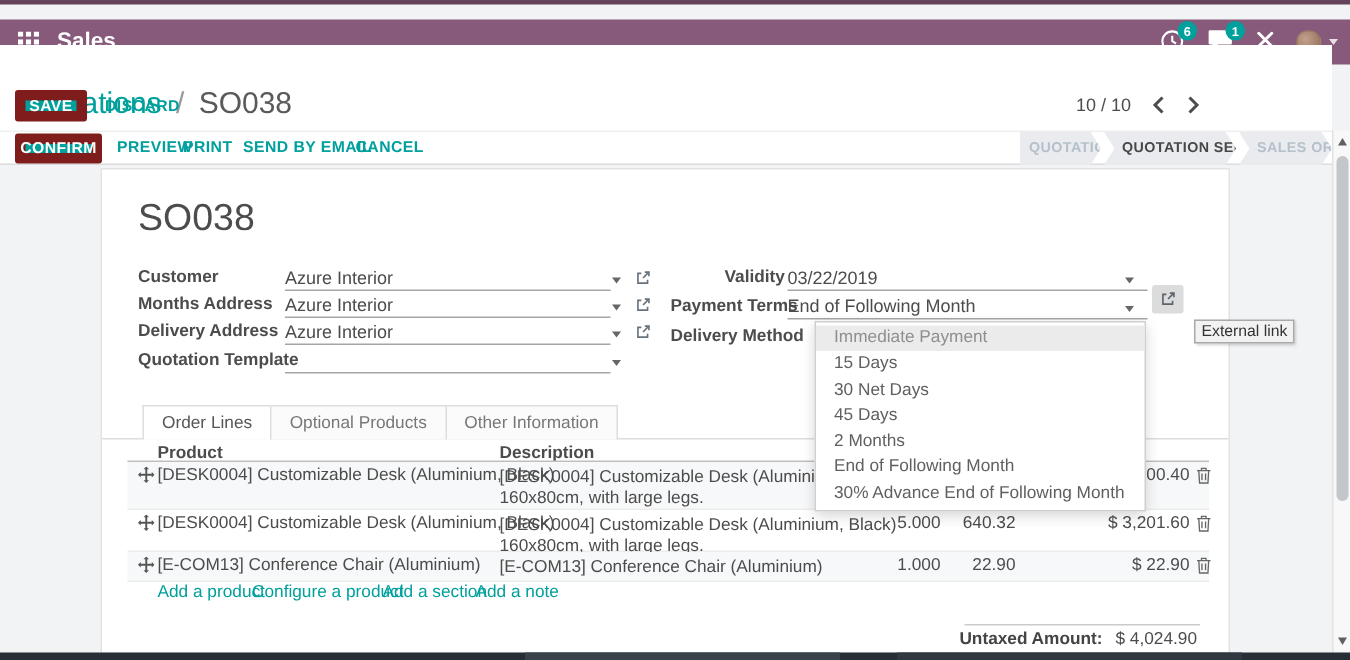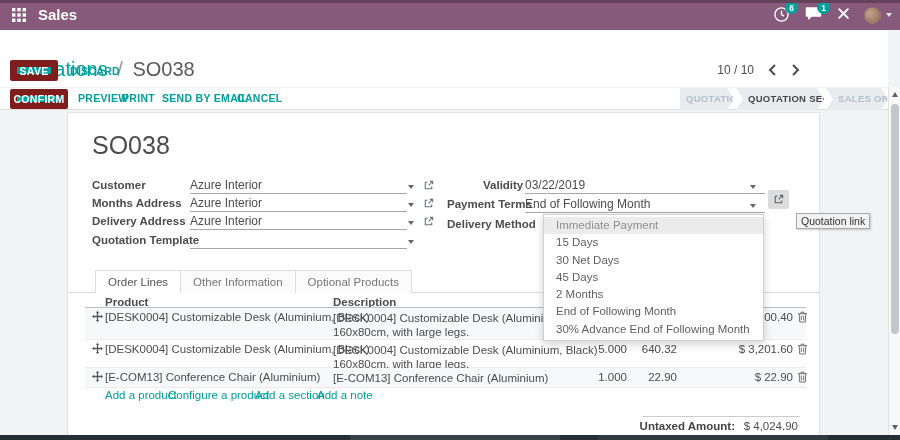--- a/index.html
+++ b/index.html
@@ -1,20 +1,20 @@
 <!DOCTYPE html>
 <html><head>
 <meta charset="utf-8">
 <style>
   * { box-sizing: border-box; margin: 0; padding: 0; }
   body { font-family: "Liberation Sans", sans-serif; background:#fff; }
   #screen { position:relative; width:900px; height:440px; overflow:hidden; background:#f2f3f5; font-size:12px; color:#4c4c4c; }
 
   
-  .topbar { position:absolute; left:0; top:0; width:900px; height:30px; background:#875a7b; display:flex; align-items:center; }
+  .topbar { position:absolute; left:0; top:13px; width:900px; height:30px; background:#875a7b; display:flex; align-items:center; }
   .topbar-edge { position:absolute; left:0; top:0; width:900px; height:3px; background:#644259; }
   .apps-btn { position:absolute; left:12px; top:8px; width:16px; height:16px; cursor:pointer; }
   .brand { position:absolute; left:38px; top:6px; color:#fff; font-size:15px; font-weight:bold; }
   .nav-menu { position:absolute; left:120px; top:0; height:30px; display:flex; align-items:center; gap:16px; }
   .nav-item { color:#f2eef1; font-size:12px; font-weight:500; cursor:pointer; white-space:nowrap; }
   .nav-right { position:absolute; right:8px; top:0; height:30px; display:flex; align-items:center; gap:14px; }
   .icon-badge-wrap { position:relative; width:18px; height:18px; }
   .badge { position:absolute; top:-5px; right:-7px; min-width:13px; height:13px; border-radius:7px; background:#00a09d; color:#fff; font-size:8.5px; font-weight:bold; display:flex; align-items:center; justify-content:center; padding:0 2px; }
   .avatar { width:17px; height:17px; border-radius:50%; background:radial-gradient(circle at 35% 35%, #c4a08a, #8a6a58); border:1px solid #74576030; }
   .caret-white { width:0; height:0; border-left:3.5px solid transparent; border-right:3.5px solid transparent; border-top:4px solid #e8e0e5; }
@@ -230,37 +230,37 @@
   <div class="ext-btn">
     <svg width="11" height="11" viewBox="0 0 12 12" fill="none" stroke="#5c646c" stroke-width="1.2">
         <path d="M5 2.5H2.5v7h7V7"></path>
         <path d="M7.5 1.5h3v3"></path>
         <path d="M10.4 1.6L6.2 5.8"></path>
       </svg>
   </div>
 
   <div class="flabel" style="left:447px; top:218px;">Delivery Method</div>
 
-  <div class="tooltip">Quotation link</div>
+  <div class="tooltip">External link</div>
 
   <div class="dropdown">
     <div class="dd-item highlight">Immediate Payment</div>
     <div class="dd-item">15 Days</div>
     <div class="dd-item">30 Net Days</div>
     <div class="dd-item">45 Days</div>
     <div class="dd-item">2 Months</div>
     <div class="dd-item">End of Following Month</div>
     <div class="dd-item">30% Advance End of Following Month</div>
   </div>
 
   <div class="notebook-line"></div>
   <div class="tabs">
     <div class="tab active">Order Lines</div>
+    <div class="tab inactive">Optional Products</div>
     <div class="tab inactive">Other Information</div>
-    <div class="tab inactive">Optional Products</div>
   </div>
 
   <div class="th" style="left:105px; top:296px;">Product</div>
   <div class="th" style="left:333px; top:296px;">Description</div>
   <div class="thead-border"></div>
 
   <div class="row stripe row-border" style="top:308px; height:32px;">
     <span class="handle"><svg width="11" height="11" viewBox="0 0 12 12" fill="#555">
           <path d="M6 0l2 2H6.7v3.3H10V4l2 2-2 2V6.7H6.7V10H8l-2 2-2-2h1.3V6.7H2V8L0 6l2-2v1.3h3.3V2H4z"></path>
         </svg></span>

